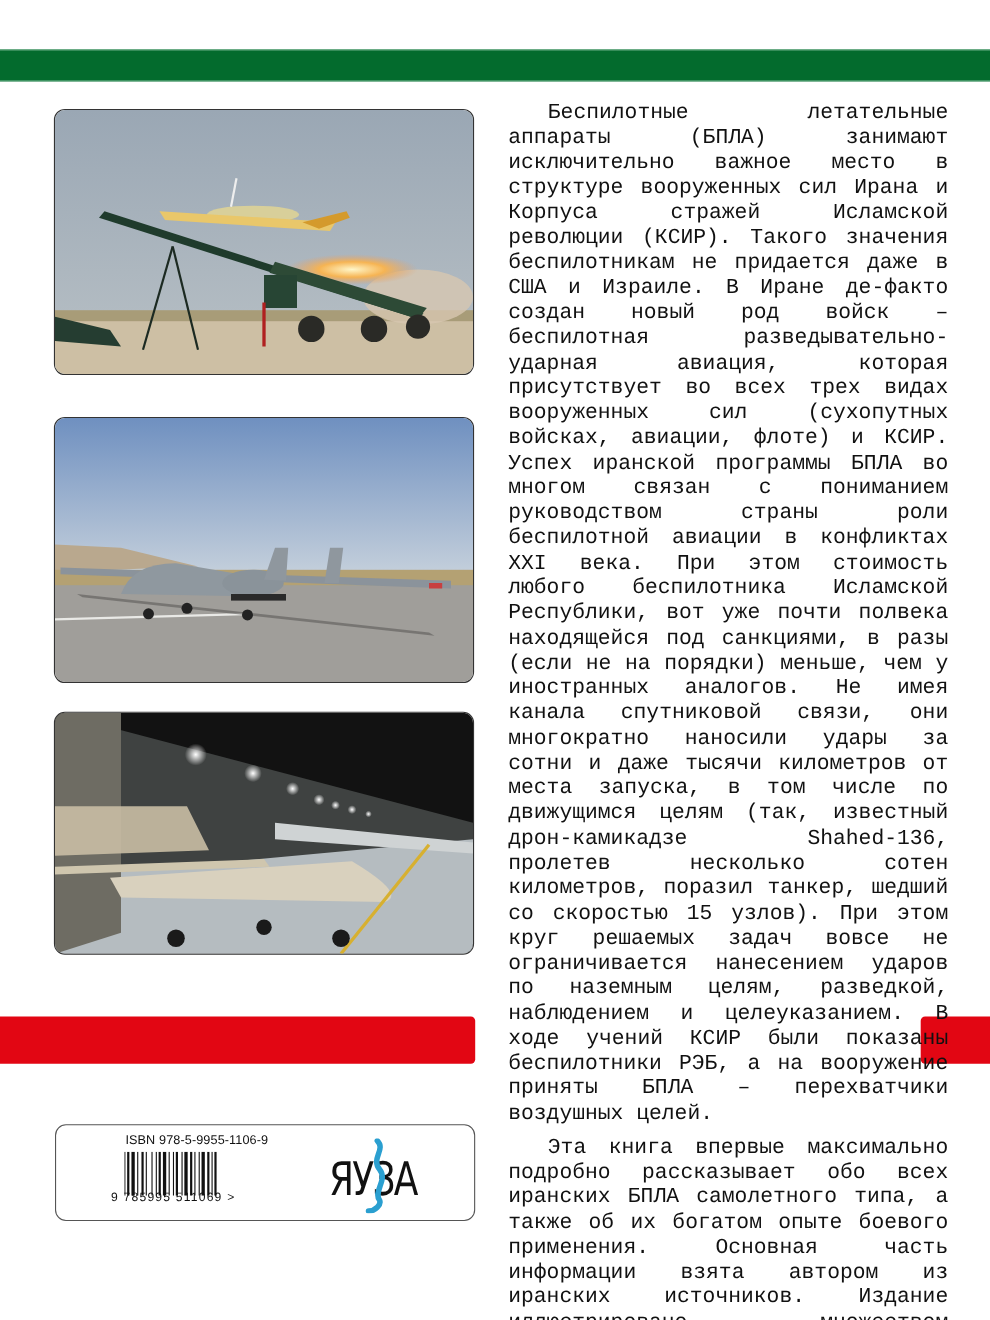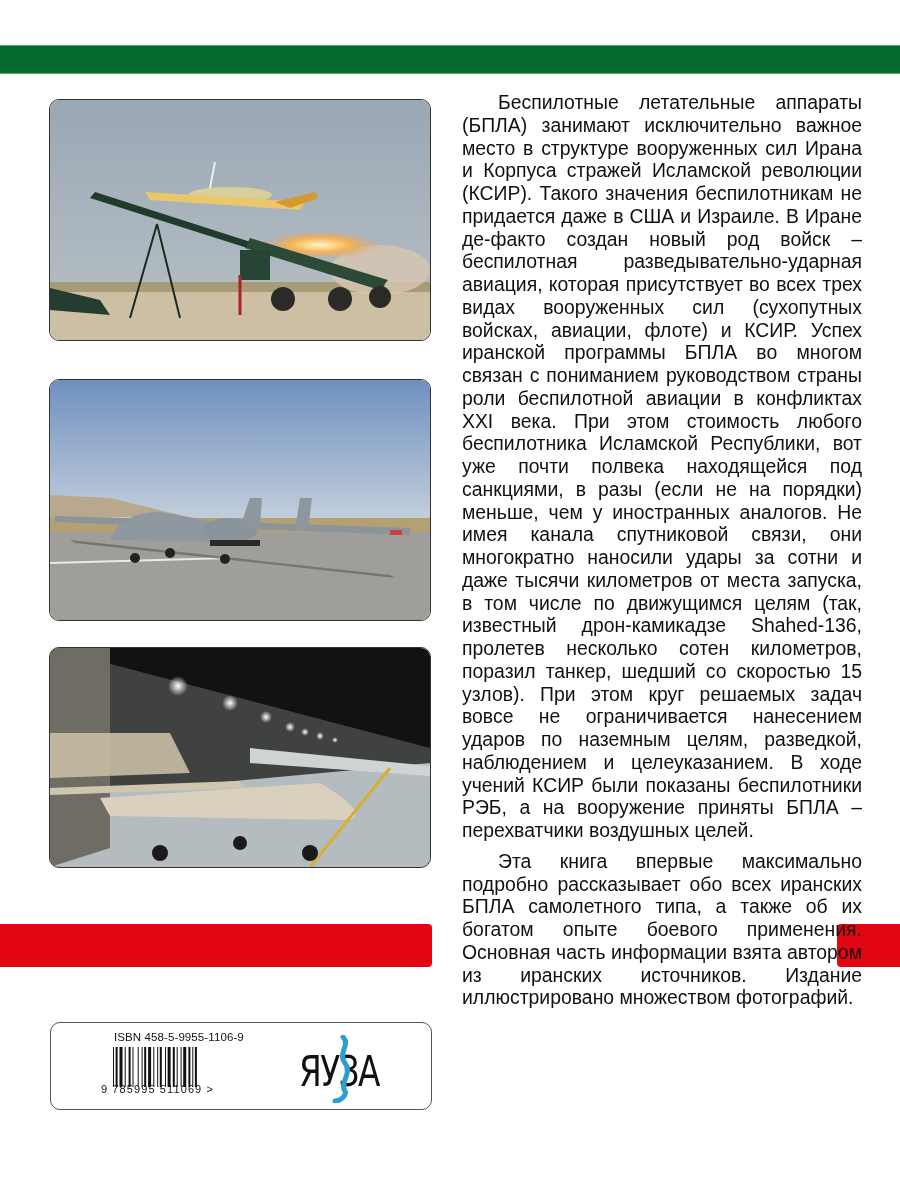--- a/index.html
+++ b/index.html
@@ -6,21 +6,21 @@
   body { width:900px; height:1200px; position:relative; background:#ffffff; overflow:hidden; font-family:"Liberation Sans", sans-serif; }
   .green-band { position:absolute; left:0; top:45px; width:900px; height:27px; background:#036b2d; border-top:1px solid #5aa57a; border-bottom:1px solid #5aa57a; }
   .red-left { position:absolute; left:0; top:924px; width:432px; height:43px; background:#e20613; border-radius:0 4px 4px 0; }
   .red-right { position:absolute; left:837px; top:924px; width:63px; height:43px; background:#e20613; border-radius:4px 0 0 4px; }
   .photo { position:absolute; left:49px; width:380px; border:1.5px solid #333; border-radius:10px; overflow:hidden; }
   .photo svg { display:block; width:100%; height:100%; }
   #photo1 { top:99px; height:240px; }
   #photo2 { top:379px; height:240px; }
   #photo3 { top:647px; height:219px; }
   .text-col { position:absolute; left:462px; top:91px; width:400px; font-size:19.4px; line-height:22.75px; color:#111; text-align:justify; }
-  .text-col p { margin:0; text-indent:36px; hyphens:manual; }
+  .text-col p { margin:0; text-indent:36px; hyphens:manual;font-family:Liberation Mono, monospace; }
   .text-col p + p { margin-top:8px; }
   .isbn-box { position:absolute; left:50px; top:1022px; width:380px; height:86px; border:1.3px solid #555; border-radius:10px; background:#fff; }
   .isbn-label { position:absolute; left:63px; top:8px; font-size:11.5px; color:#111; letter-spacing:0.1px; }
   .barcode { position:absolute; left:62px; top:24px; width:112px; height:40px; }
   .isbn-digits { position:absolute; left:50px; top:60px; font-size:11px; color:#111; letter-spacing:1.1px; font-family:"Liberation Sans", sans-serif; }
   .logo { position:absolute; left:248px; top:10px; width:80px; height:70px; }
   .logo-text { position:absolute; left:0; top:14px; font-size:42px; font-family:"DejaVu Sans", sans-serif; font-weight:normal; color:#111; letter-spacing:-2px; transform:scaleX(0.78); transform-origin:left; }
 </style>
 </head>
 <body>
@@ -121,21 +121,21 @@
 
 <div class="red-left"></div>
 <div class="red-right"></div>
 
 <div class="text-col">
   <p>Беспилотные летательные аппараты (БПЛА) занимают исключительно важное место в структуре вооруженных сил Ирана и Корпуса стражей Исламской революции (КСИР). Такого значения беспилотникам не придается даже в США и Израиле. В Иране де-факто создан новый род войск – беспилотная разведывательно-ударная авиация, которая присутствует во всех трех видах вооруженных сил (сухопутных войсках, авиации, флоте) и КСИР. Успех иранской программы БПЛА во многом связан с пониманием руководством страны роли беспилотной авиации в конфликтах XXI века. При этом стоимость любого беспилотника Исламской Республики, вот уже почти полвека находящейся под санкциями, в разы (если не на порядки) меньше, чем у иностранных аналогов. Не имея канала спутниковой связи, они многократно наносили удары за сотни и даже тысячи километров от места запуска, в том числе по движущимся целям (так, известный дрон-камикадзе Shahed-136, пролетев несколько сотен километров, поразил танкер, шедший со скоростью 15 узлов). При этом круг решаемых задач вовсе не ограничивается нанесением ударов по наземным целям, разведкой, наблюдением и целеуказанием. В ходе учений КСИР были показаны беспилотники РЭБ, а на вооружение приняты БПЛА – перехватчики воздушных целей.</p>
   <p>Эта книга впервые максимально подробно рассказывает обо всех иранских БПЛА самолетного типа, а также об их богатом опыте боевого применения. Основная часть информации взята автором из иранских источников. Издание иллюстрировано множеством фотографий.</p>
 </div>
 
 <div class="isbn-box">
-  <div class="isbn-label">ISBN 458-5-9955-1106-9</div>
+  <div class="isbn-label">ISBN 978-5-9955-1106-9</div>
   <svg class="barcode" viewBox="0 0 112 40" preserveAspectRatio="none" id="barcode-svg">
       <rect x="0" y="0" width="1" height="40" fill="#111"></rect>
       <rect x="2.6" y="0" width="2" height="40" fill="#111"></rect>
       <rect x="6.5" y="0" width="3" height="40" fill="#111"></rect>
       <rect x="11.700000000000001" y="0" width="1" height="40" fill="#111"></rect>
       <rect x="15.600000000000001" y="0" width="2" height="40" fill="#111"></rect>
       <rect x="19.500000000000004" y="0" width="1" height="40" fill="#111"></rect>
       <rect x="24.700000000000003" y="0" width="1" height="40" fill="#111"></rect>
       <rect x="28.600000000000005" y="0" width="1" height="40" fill="#111"></rect>
       <rect x="31.200000000000006" y="0" width="2" height="40" fill="#111"></rect>

